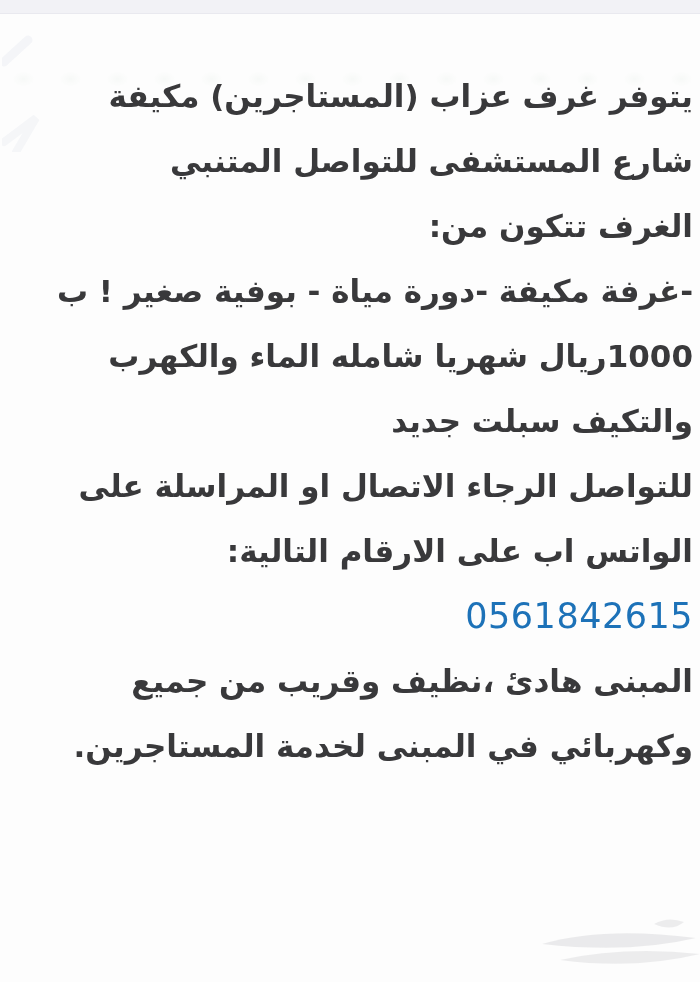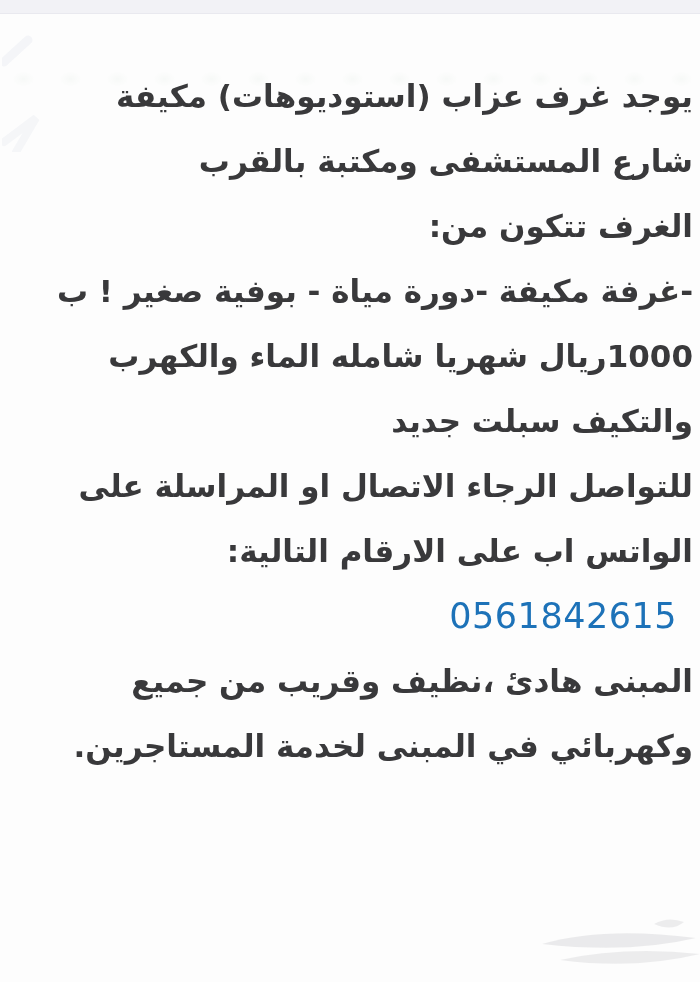--- a/index.html
+++ b/index.html
@@ -40,21 +40,20 @@
     color:#39393b;
     line-height:65px;
     white-space:nowrap;
   }
   .phone{
     font-size:35px;
     font-weight:normal;
     color:#1d72b8;
     line-height:65px;
     margin-left:0;
-    margin-right:16px;
     letter-spacing:.5px;
     cursor:pointer;
     white-space:nowrap;
   }
   .watermark{
     position:absolute;right:-4px;bottom:6px;
     opacity:.16;
     z-index:1;
     pointer-events:none;
   }
@@ -67,22 +66,22 @@
   <div class="topbar"></div>
 
   <div class="pattern"></div>
 
   <svg class="corner-marks" width="60" height="130" viewBox="0 0 60 130">
     <path d="M2,40 L26,18" stroke="#edeff4" stroke-width="9" fill="none" stroke-linecap="round"></path>
     <path d="M2,120 L34,96 L14,130" stroke="#eff1f5" stroke-width="8" fill="none" stroke-linecap="round"></path>
   </svg>
 
   <div class="content">
-    <div class="line">يوجد غرف عزاب (استوديوهات) مكيفة</div>
-    <div class="line">شارع المستشفى ومكتبة بالقرب</div>
+    <div class="line">يتوفر غرف عزاب (المستاجرين) مكيفة</div>
+    <div class="line">شارع المستشفى للتواصل المتنبي</div>
     <div class="line">الغرف تتكون من:</div>
     <div class="line">-غرفة مكيفة -دورة مياة - بوفية صغير ! ب</div>
     <div class="line">1000ريال شهريا شامله الماء والكهرب</div>
     <div class="line">والتكيف سبلت جديد</div>
     <div class="line">للتواصل الرجاء الاتصال او المراسلة على</div>
     <div class="line">الواتس اب على الارقام التالية:</div>
     <div class="phone">0561842615</div>
     <div class="line">المبنى هادئ ،نظيف وقريب من جميع</div>
     <div class="line">وكهربائي في المبنى لخدمة المستاجرين.</div>
   </div>

